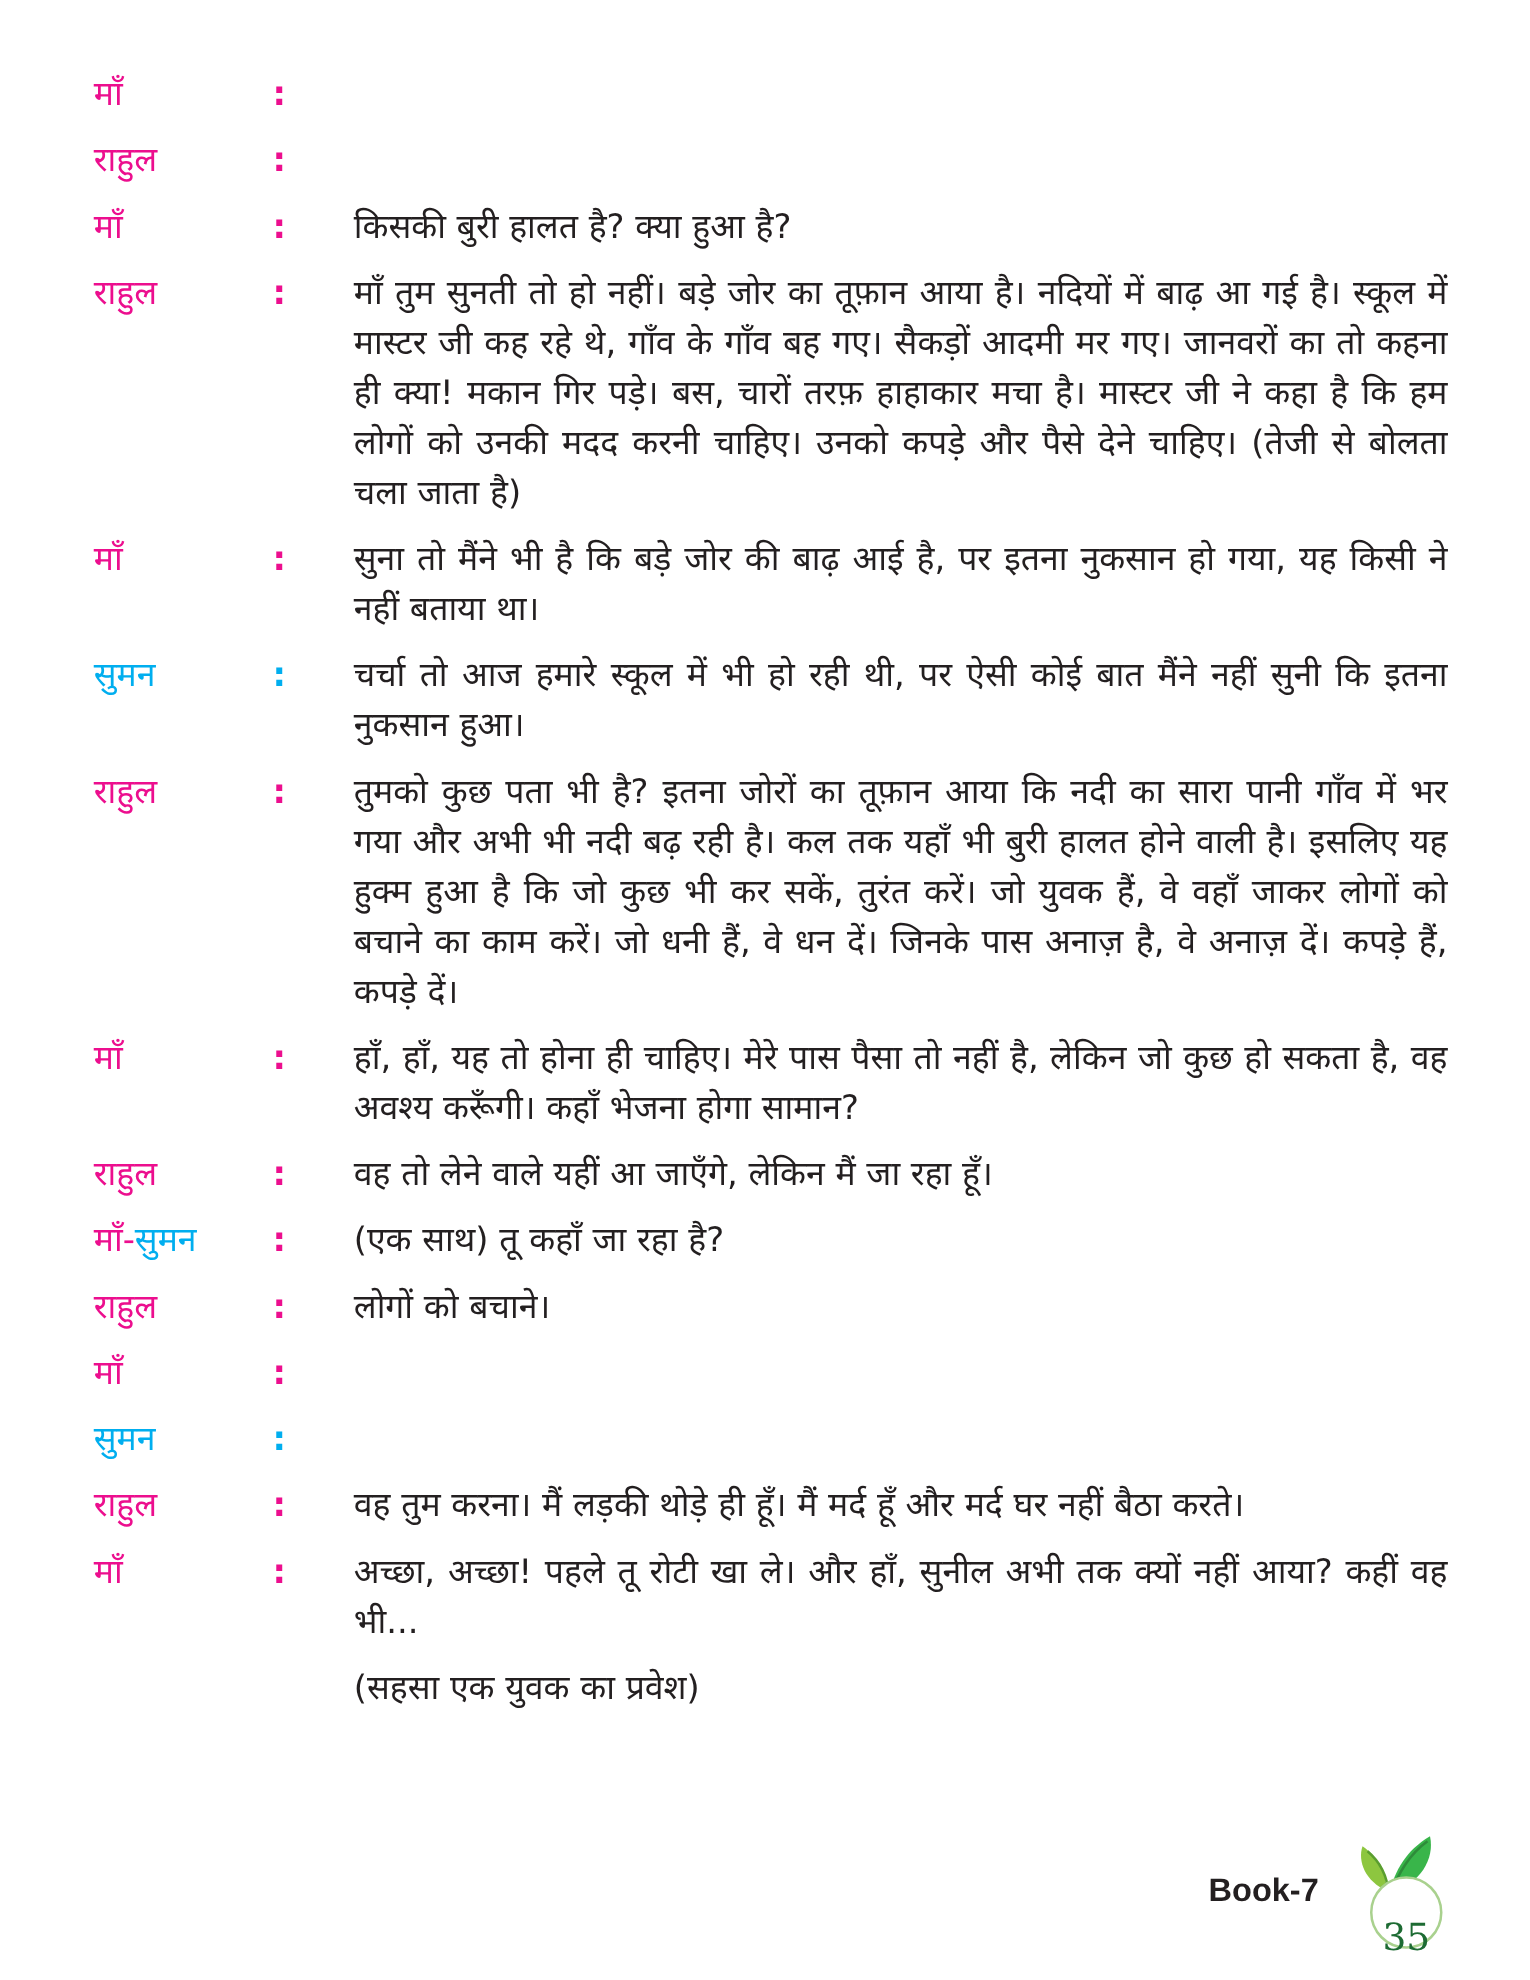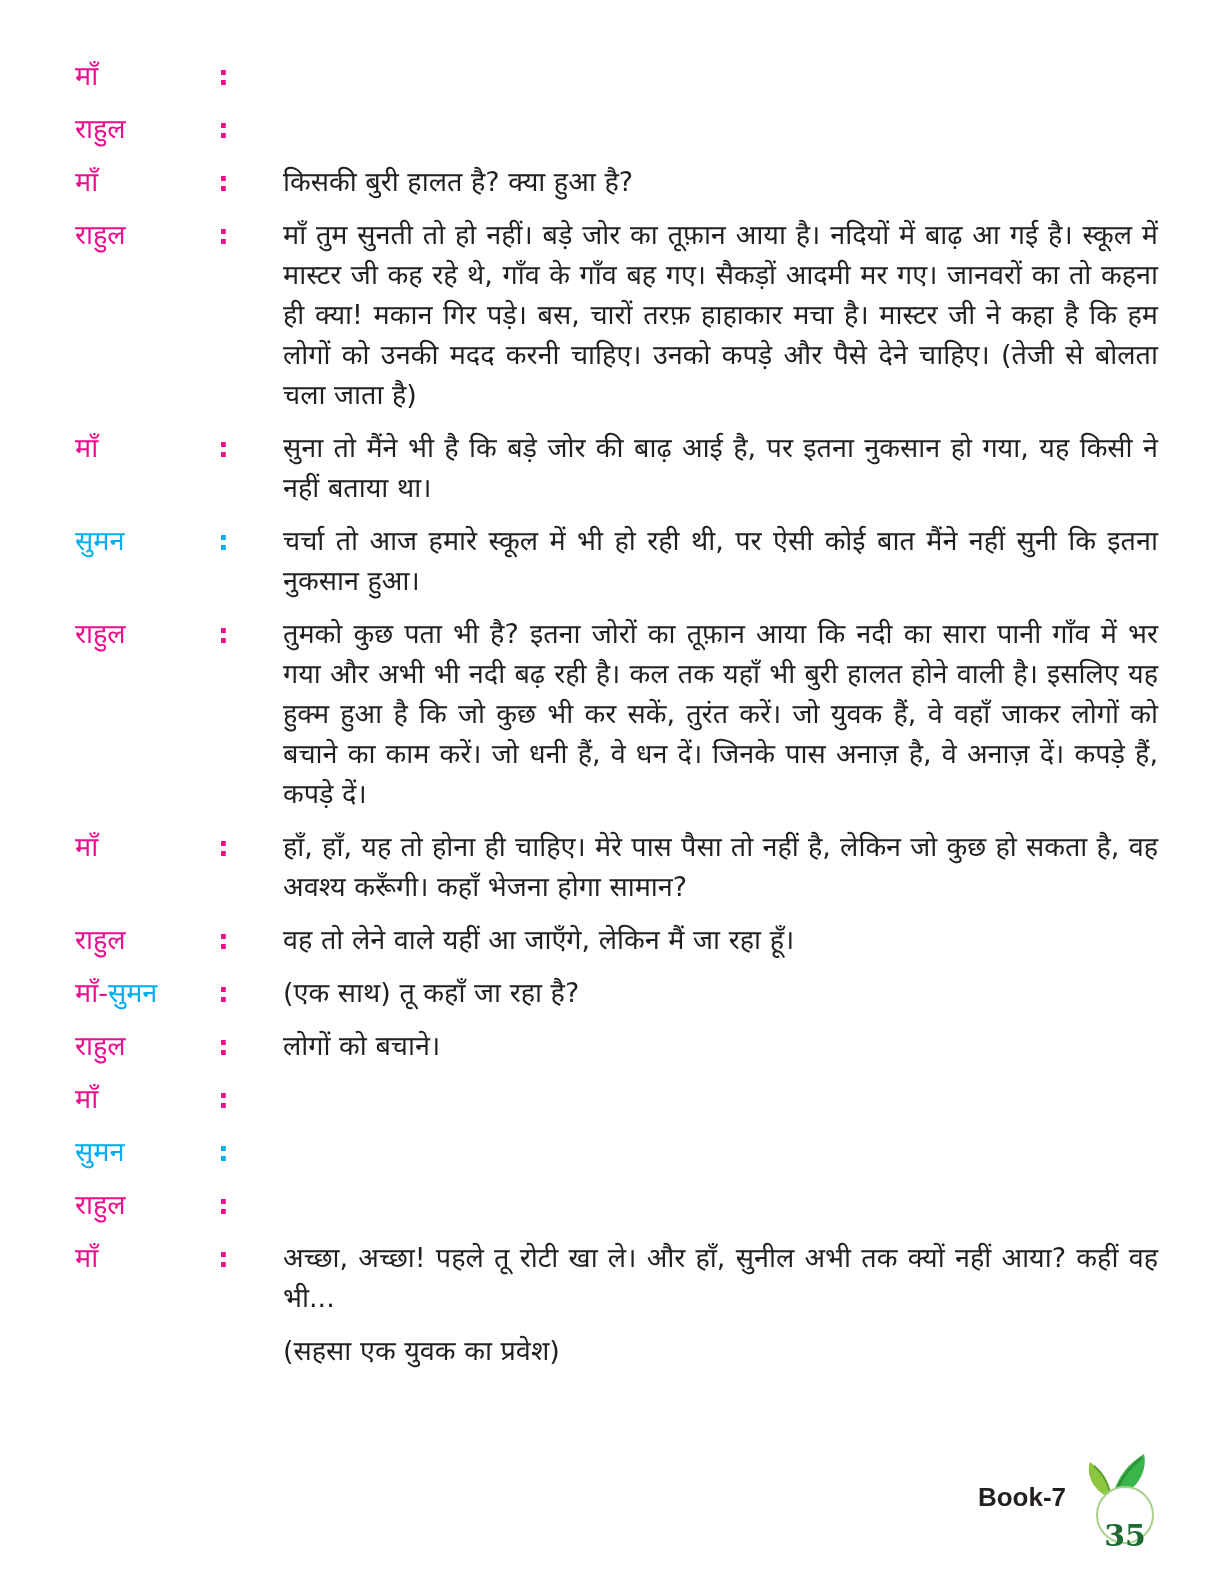--- a/index.html
+++ b/index.html
@@ -43,24 +43,24 @@
   }
   .text {
     font-size: 27px;
     line-height: 40px;
     color: #231f20;
     text-align: justify;
   }
   .footer {
     position: absolute;
     right: 60px;
-    bottom: 38px;
+    bottom: 23px;
     display: flex;
     align-items: center;
-    gap: 12px;
+    gap: 23px;
   }
   .book-label {
     font-size: 26px;
     font-weight: 700;
     color: #231f20;
     font-family: "Liberation Sans", sans-serif;
     padding-bottom: 6px;
   }
   .badge-wrap {
     position: relative;
@@ -83,21 +83,21 @@
     border: 2px solid #a9d18e;
     border-radius: 50%;
     background: #ffffff;
     display: flex;
     align-items: center;
     justify-content: center;
   }
   .page-number {
     font-family: "DejaVu Serif", serif;
     font-size: 30px;
-    font-weight: 700;
+    font-weight: 400;
     color: #1d6b33;
     margin-top: 40px;
   }
 </style>
 </head>
 <body>
 
 <div class="page">
 
   <div class="dialogue" id="dialogue-list">
@@ -158,20 +158,21 @@
         <div class="speaker"><span style="color: rgb(236, 14, 142);">माँ</span></div>
         <div class="colon" style="color: rgb(236, 14, 142);">:</div>
       </div>
       <div class="row">
         <div class="speaker"><span style="color: rgb(0, 174, 239);">सुमन</span></div>
         <div class="colon" style="color: rgb(0, 174, 239);">:</div>
       </div>
       <div class="row">
         <div class="speaker"><span style="color: rgb(236, 14, 142);">राहुल</span></div>
         <div class="colon" style="color: rgb(236, 14, 142);">:</div>
+        <div class="text">वह तुम करना। मैं लड़की थोड़े ही हूँ। मैं मर्द हूँ और मर्द घर नहीं बैठा करते।</div>
       </div>
       <div class="row">
         <div class="speaker"><span style="color: rgb(236, 14, 142);">माँ</span></div>
         <div class="colon" style="color: rgb(236, 14, 142);">:</div>
         <div class="text">अच्छा, अच्छा! पहले तू रोटी खा ले। और हाँ, सुनील अभी तक क्यों नहीं आया? कहीं वह भी...</div>
       </div>
       <div class="row">
         <div class="speaker"></div>
         <div class="colon"></div>
         <div class="text">(सहसा एक युवक का प्रवेश)</div>

